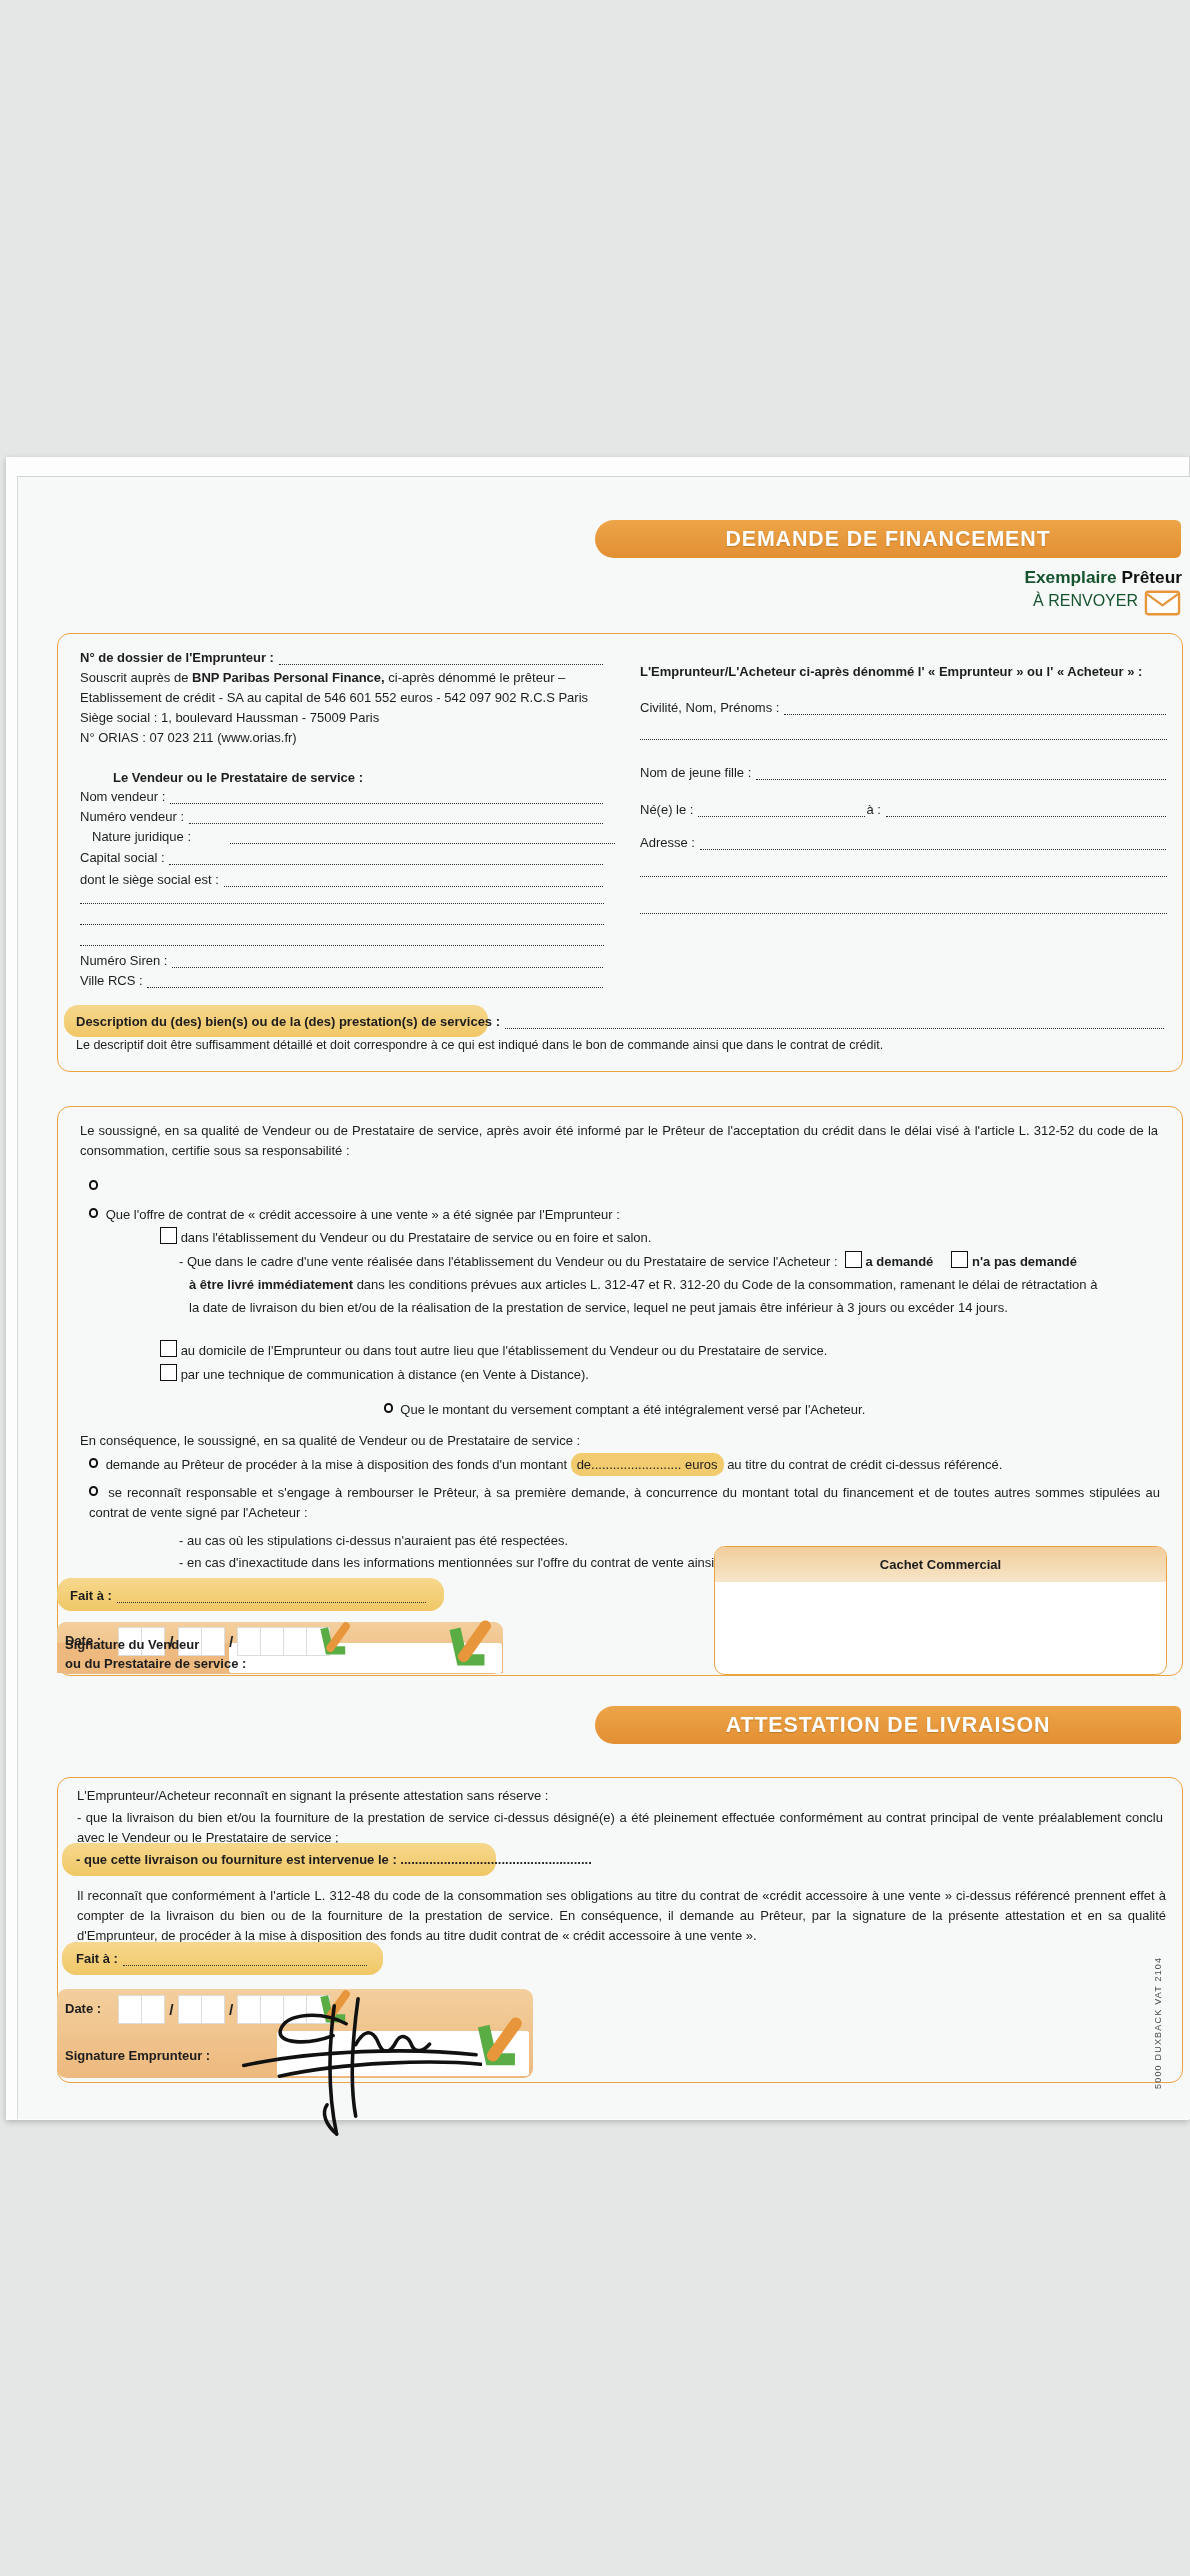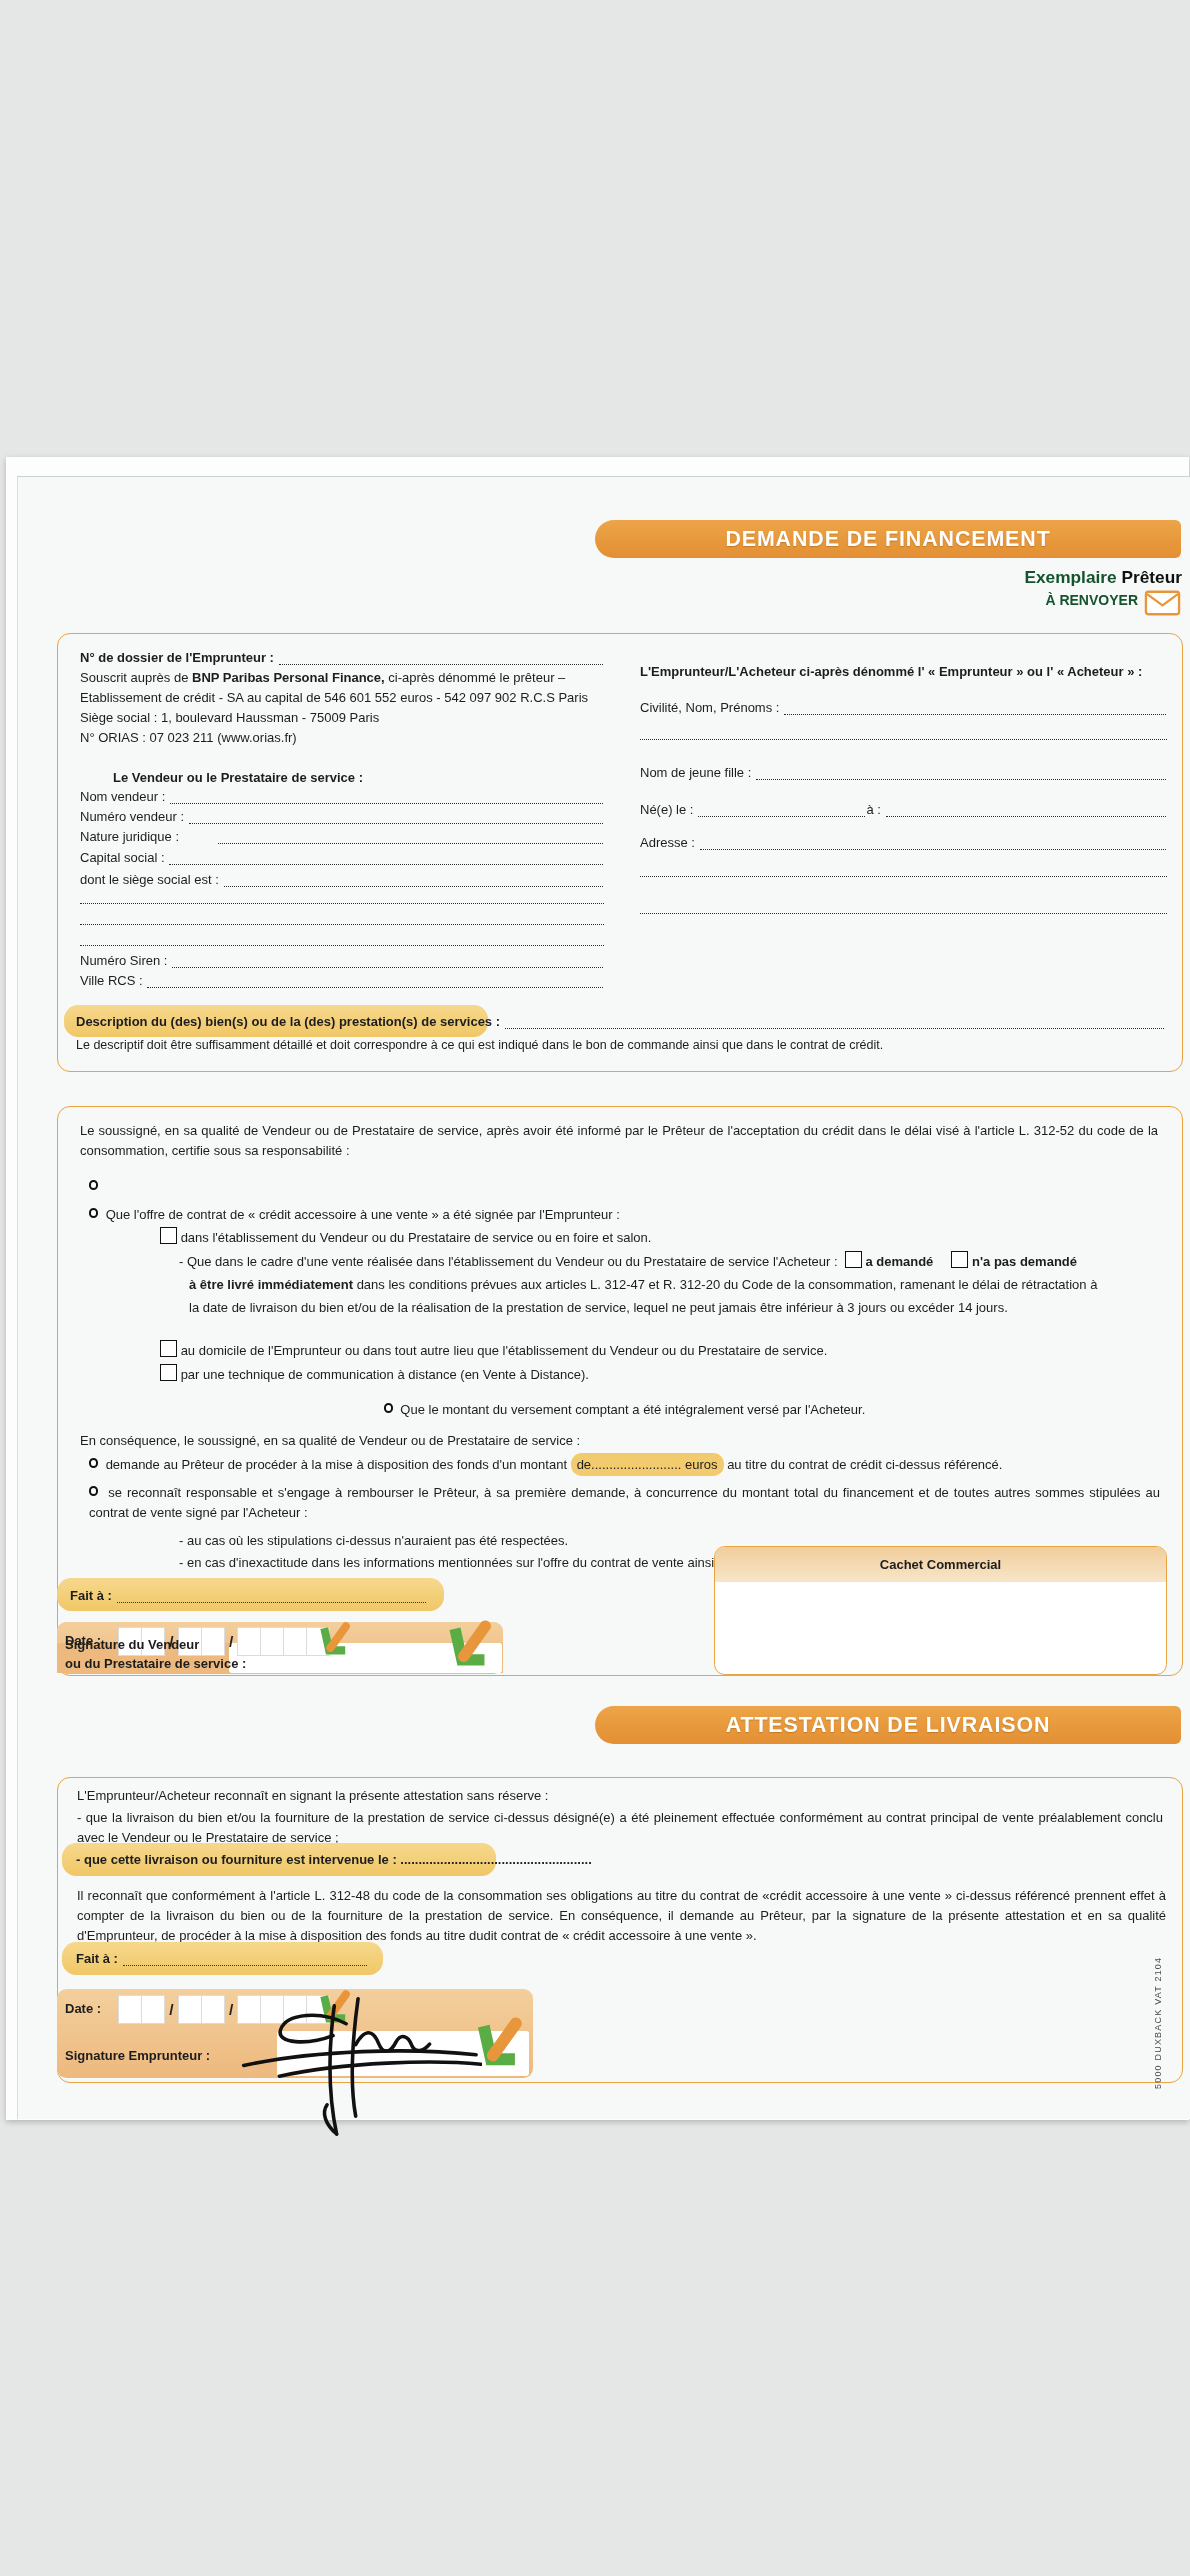--- a/index.html
+++ b/index.html
@@ -59,21 +59,21 @@
 <div class="abs sheet"></div>
 
 <div class="abs banner" style="left:595px;top:520px;width:586px;height:38px;">
   <span>DEMANDE DE FINANCEMENT</span>
 </div>
 
 <div class="abs" style="left:774px;top:567px;width:408px;text-align:right;font-size:17.3px;font-weight:bold;">
   <span class="orange">Exemplaire</span>
   <span style="color:#111;">Prêteur</span>
 </div>
-<div class="abs" style="left:774px;top:592px;width:364px;text-align:right;font-size:14px;font-weight:bold;">
+<div class="abs" style="left:774px;top:592px;width:364px;text-align:right;font-size:16px;font-weight:normal;">
   <span class="orange">À RENVOYER</span>
 </div>
 <svg class="abs" style="left:1144px;top:590px;" width="37" height="26" viewBox="0 0 62 44">
   <rect x="3" y="3" width="56" height="38" rx="4" fill="#fff" stroke="#e8963c" stroke-width="4"></rect>
   <polyline points="5,7 31,26 57,7" fill="none" stroke="#e8963c" stroke-width="4"></polyline>
 </svg>
 
 <div class="abs obox" style="left:57px;top:633px;width:1124px;height:437px;"></div>
 
 <div class="abs row t b" style="left:80px;top:648px;width:524px;">
@@ -90,21 +90,21 @@
 <div class="abs t b" style="left:80px;top:768px;margin-left:33px;">Le Vendeur ou le Prestataire de service :</div>
 
 <div class="abs row t" style="left:80px;top:787px;width:524px;">
   <span>Nom vendeur :</span>
     <span class="dots"></span>
 </div>
 <div class="abs row t" style="left:80px;top:807px;width:524px;">
   <span>Numéro vendeur :</span>
     <span class="dots"></span>
 </div>
-<div class="abs row t" style="left:80px;top:827px;width:524px;gap:34px;">
+<div class="abs row t" style="left:92px;top:827px;width:524px;gap:34px;">
   <span>Nature juridique :</span>
     <span class="dots"></span>
 </div>
 <div class="abs row t" style="left:80px;top:848px;width:524px;">
   <span>Capital social :</span>
     <span class="dots"></span>
 </div>
 <div class="abs row t" style="left:80px;top:870px;width:524px;">
   <span>dont le siège social est :</span>
     <span class="dots"></span>

